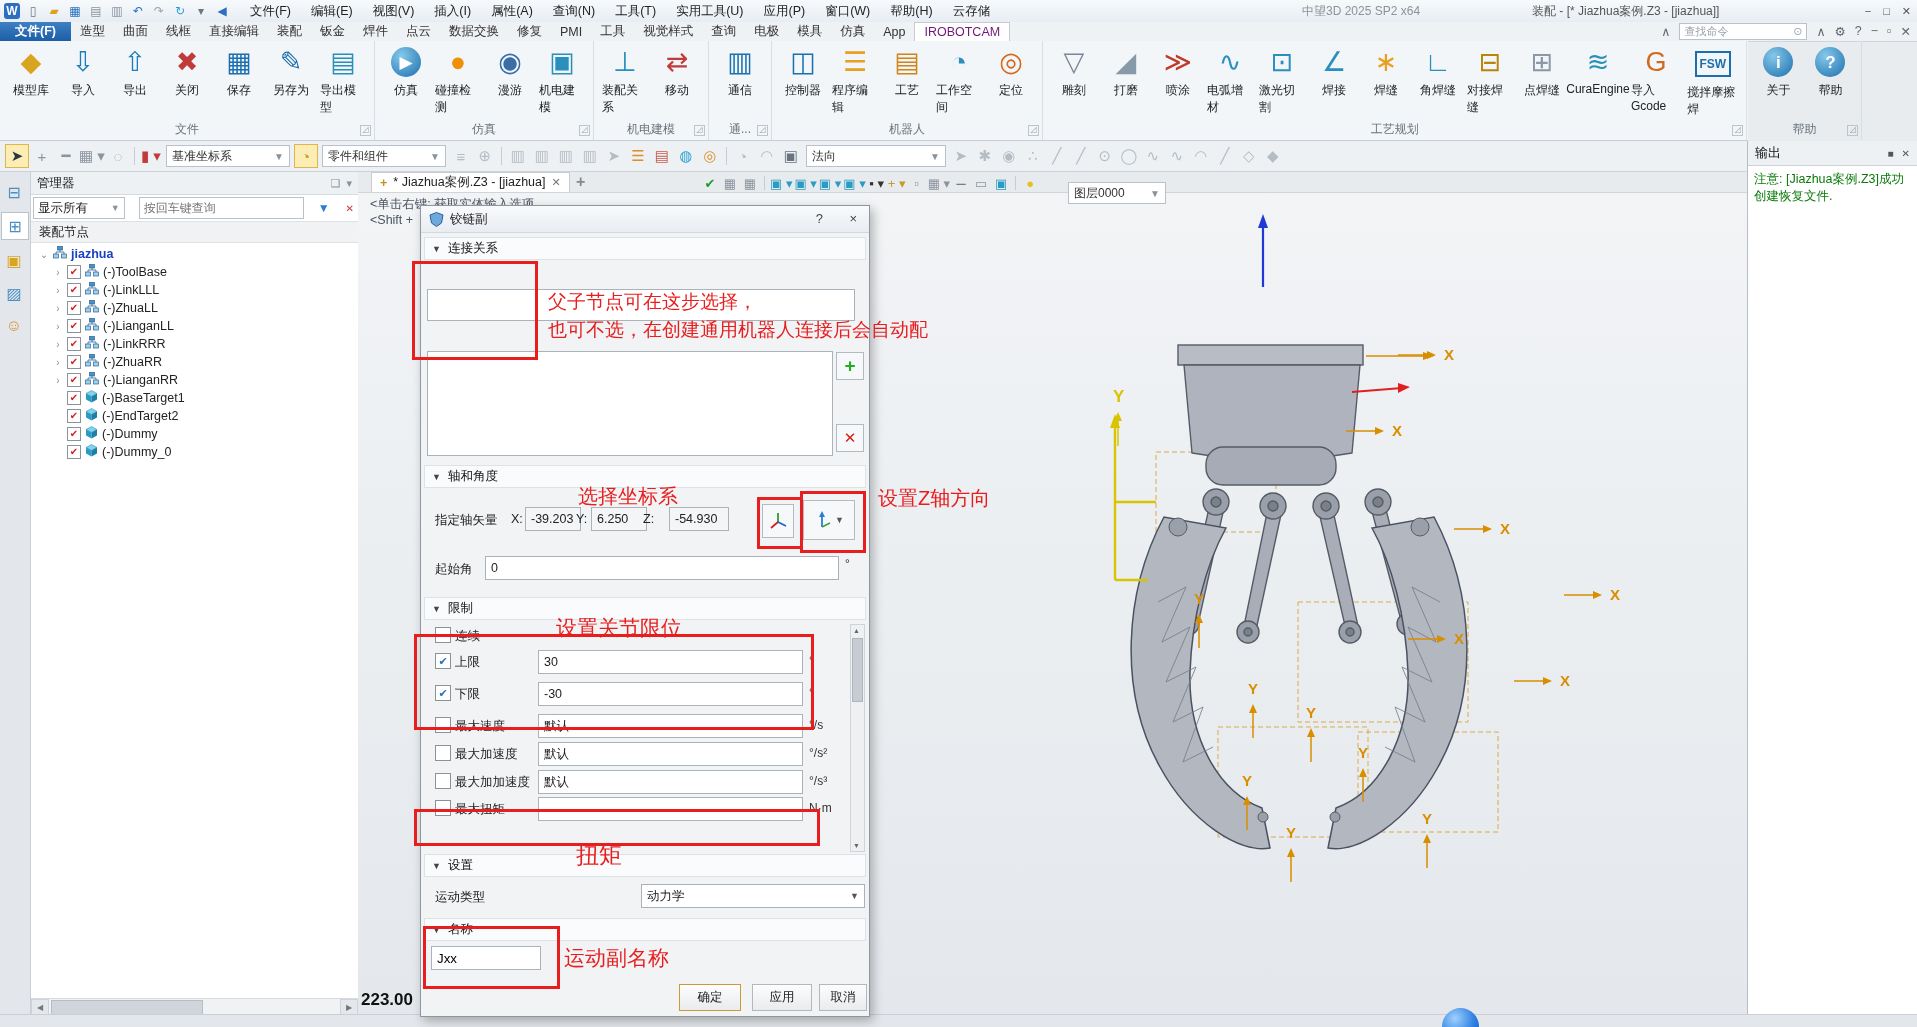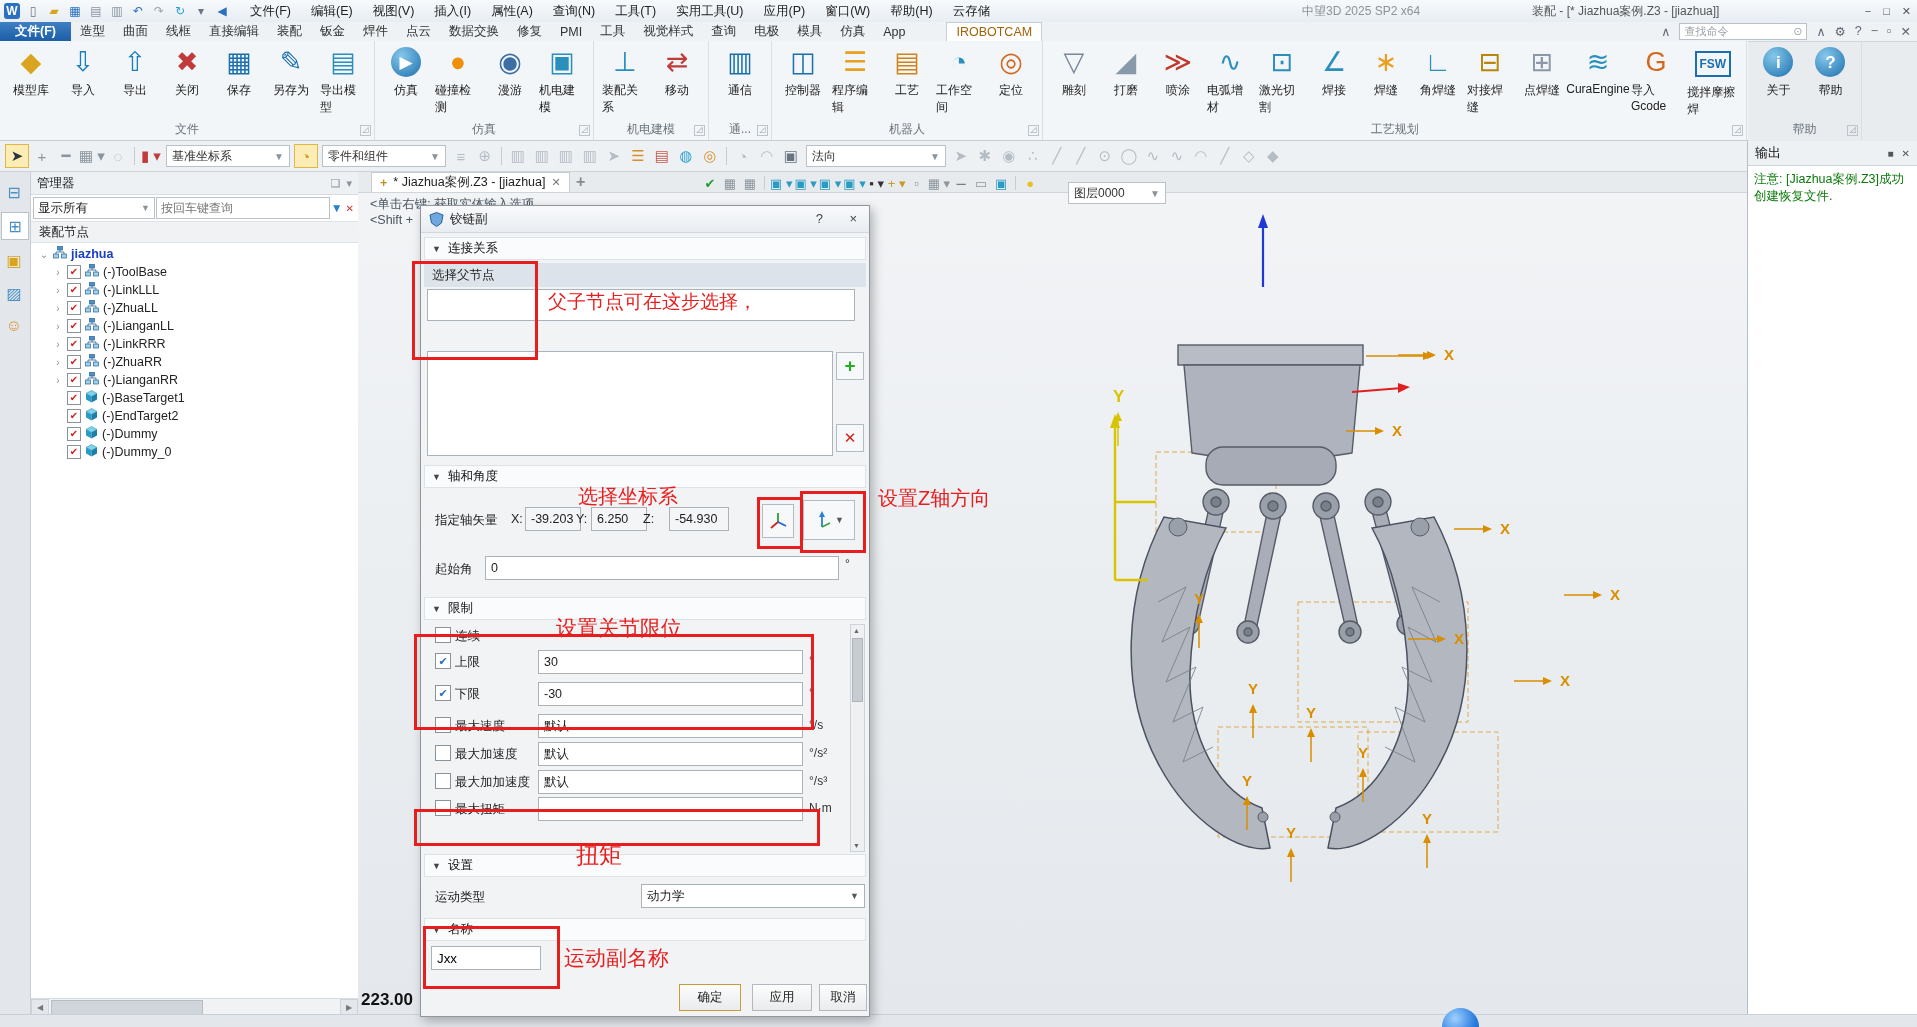--- a/index.html
+++ b/index.html
@@ -17,21 +17,21 @@
   .menus .mi{padding:0 10px;font-size:12.5px;color:#222;}
   .apptitle{position:absolute;left:1302px;color:#8d939a;}
   .doctitle{position:absolute;left:1532px;color:#555;}
   .winbtns{position:absolute;right:6px;display:flex;gap:12px;color:#555;font-size:11px;}
   
   .tabrow{position:absolute;top:22px;left:0;right:0;height:19px;background:#eef2f5;
     border-bottom:1px solid #cfd6dc;display:flex;align-items:stretch;font-size:12.5px;}
   .filebtn{background:linear-gradient(#3e80c2,#1c5ea8);color:#fff;padding:0 15px;
     display:flex;align-items:center;font-weight:bold;}
   .rtab{padding:0 9px;display:flex;align-items:center;color:#333;}
-  .rtab.active{background:#fff;border:1px solid #c6ccd2;border-bottom:none;color:#a16207;margin-left:32px;}
+  .rtab.active{background:#fff;border:1px solid #c6ccd2;border-bottom:none;color:#701a75;}
   .tabrow-right{margin-left:auto;display:flex;align-items:center;gap:9px;padding-right:6px;color:#667;}
   .searchbox{width:118px;height:15px;border:1px solid #b9c2cb;background:#fff;font-size:11px;
     color:#9aa2aa;padding:0 4px;display:flex;align-items:center;justify-content:space-between;}
   
   .ribbon{position:absolute;top:41px;left:0;width:1748px;height:99px;background:#f3f6f8;
     border-bottom:1px solid #c7ced5;display:flex;}
   .rgroup{display:flex;flex-direction:column;border-right:1px solid #d9dee3;}
   .rbtns{flex:1;display:flex;align-items:flex-start;padding:3px 5px 0;}
   .rbtn{min-width:46px;padding:1px 3px;display:flex;flex-direction:column;align-items:center;font-size:12px;color:#222;}
   .ric{width:34px;height:34px;display:flex;align-items:center;justify-content:center;font-size:27px;line-height:1;margin-bottom:3px;}
@@ -52,21 +52,21 @@
   .tcombo .dda{color:#8a929a;font-size:10px;margin-left:6px;}
   
   #strip{position:absolute;left:0;top:172px;width:30px;bottom:12px;background:#e3e7eb;border-right:1px solid #c9cfd6;}
   .sicon{width:26px;height:26px;margin:7px 1px;display:flex;align-items:center;justify-content:center;font-size:16px;}
   .sicon.active{background:#fff;border:1px solid #b9c2cb;}
   
   #manager{position:absolute;left:31px;top:172px;width:327px;bottom:12px;background:#fff;
     border-right:1px solid #b6bdc4;font-size:12.5px;}
   .mtitle{height:22px;background:#eef1f4;border-bottom:1px solid #d5dbe0;display:flex;align-items:center;padding:0 6px;color:#222;}
   .mtitle .mic{margin-left:auto;display:flex;gap:6px;color:#8a929a;font-size:11px;}
-  .mfilter{height:24px;display:flex;align-items:center;border-bottom:1px solid #dde2e7;padding:1px 2px;gap:1px;}
+  .mfilter{height:24px;display:flex;align-items:center;border-bottom:1px solid #dde2e7;padding:1px 2px;gap:14px;}
   .mcombo{width:112px;height:20px;border:1px solid #b9c2cb;background:#fff;display:flex;
     align-items:center;justify-content:space-between;padding:0 4px;}
   .msearch{flex:1;height:20px;border:1px solid #b9c2cb;font-size:12px;padding:0 4px;color:#333;}
   .mhdr{height:20px;background:#f0f2f4;border-bottom:1px solid #dde2e7;display:flex;align-items:center;padding:0 8px;}
   .tree{padding-top:2px;}
   .trow{height:18px;display:flex;align-items:center;gap:4px;padding-left:8px;}
   .trow .exp{width:10px;color:#8a929a;font-size:10px;text-align:center;}
   .cb{width:12px;height:12px;border:1px solid #8a929a;background:#fff;display:flex;
     align-items:center;justify-content:center;font-size:10px;color:#d42020;font-weight:bold;line-height:1;}
   .rootlbl{color:#1a3fc4;font-weight:bold;}
@@ -784,23 +784,20 @@
       </svg>
       <span>铰链副</span>
       <span class="dbtn" style="right:46px">?</span>
       <span class="dbtn" style="right:12px">×</span>
     </div>
 
     <div class="dsec" style="top:31px">
       <span class="tri">▼</span>
       <span>连接关系</span>
     </div>
-    <div class="dlblrow" style="top:57px">
-      <span>选择父节点</span>
-    </div>
     <div class="dwhite" style="left:6px;top:83px;width:426px;height:30px"></div>
     <div class="dwhite" style="left:6px;top:145px;width:404px;height:103px"></div>
     <div class="tool24" style="left:415px;top:146px">
       <span style="color:#1faf1f;font-size:19px;font-weight:bold">+</span>
     </div>
     <div class="tool24" style="left:415px;top:218px">
       <span style="color:#d42018;font-size:15px;font-weight:bold">✕</span>
     </div>
 
     <div class="dsec" style="top:259px">
@@ -887,20 +884,21 @@
     </div>
     <input class="dinput" style="left: 10px; top: 740px; width: 98px;" value="Jxx">
 
     <div class="dbtnrow primary" style="left:258px;top:778px;width:60px">确定</div>
     <div class="dbtnrow" style="left:331px;top:778px;width:58px">应用</div>
     <div class="dbtnrow" style="left:398px;top:778px;width:46px">取消</div>
   </div>
 
   <div class="ann-box" style="left:412px;top:261px;width:120px;height:93px"></div>
   <div class="ann-text" style="left:548px;top:289px;font-size:19px">父子节点可在这步选择，</div>
+  <div class="ann-text" style="left:548px;top:317px;font-size:19px">也可不选，在创建通用机器人连接后会自动配</div>
   <div class="ann-text" style="left:578px;top:483px;font-size:20px">选择坐标系</div>
   <div class="ann-box" style="left:757px;top:497px;width:40px;height:46px"></div>
   <div class="ann-box" style="left:800px;top:491px;width:60px;height:56px"></div>
   <div class="ann-text" style="left:878px;top:485px;font-size:20px">设置Z轴方向</div>
   <div class="ann-text" style="left:556px;top:614px;font-size:21px">设置关节限位</div>
   <div class="ann-box" style="left:414px;top:634px;width:394px;height:90px"></div>
   <div class="ann-box" style="left:414px;top:809px;width:400px;height:31px"></div>
   <div class="ann-text" style="left:576px;top:840px;font-size:23px">扭矩</div>
   <div class="ann-box" style="left:423px;top:926px;width:131px;height:57px"></div>
   <div class="ann-text" style="left:564px;top:944px;font-size:21px">运动副名称</div>

